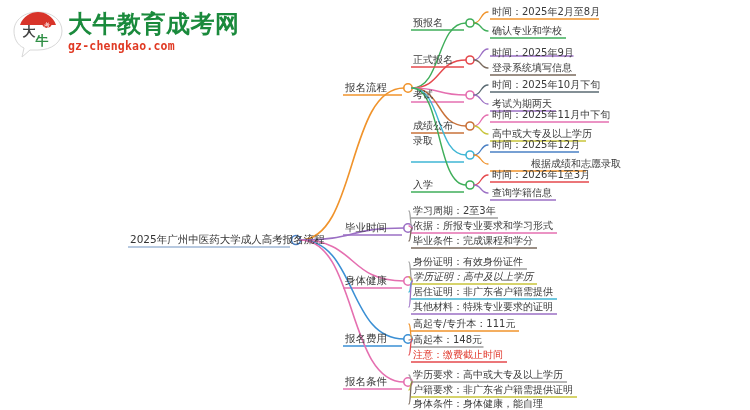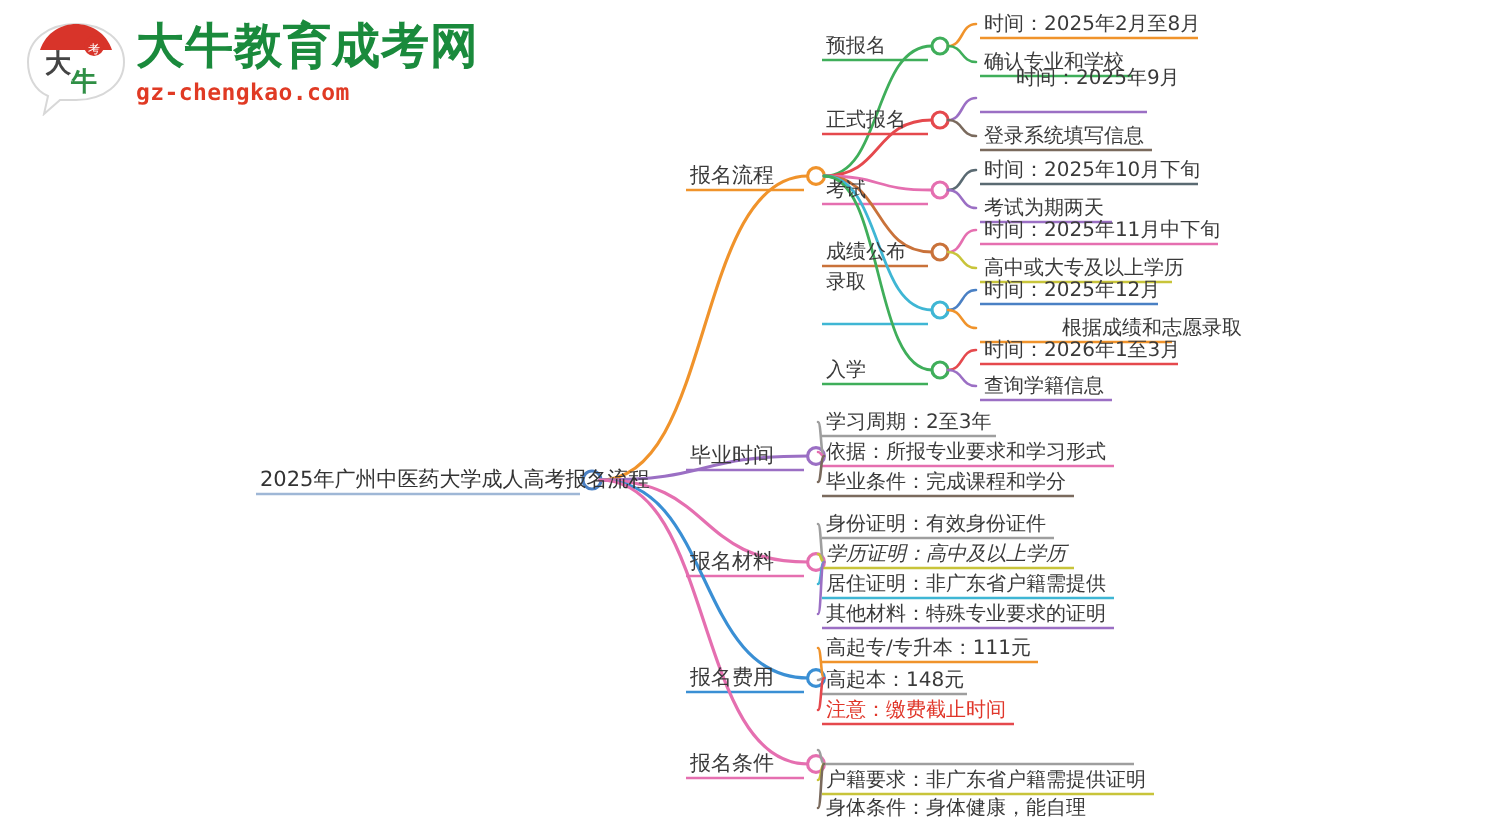--- a/index.html
+++ b/index.html
@@ -188,43 +188,44 @@
     <path d="M 412 382 C 410.35 382, 410.65 404, 409 404" fill="none" stroke="#7a6a5d" stroke-width="1.3" stroke-linecap="round"></path>
     <line x1="411" y1="411" x2="547" y2="411" stroke="#7a6a5d" stroke-width="1.3"></line>
   </svg>
 <div id="labels">
     <div class="node-label lvl0" style="left: 130px; top: 240px;">2025年广州中医药大学成人高考报名流程</div>
     <div class="node-label lvl1" style="left: 345px; top: 88px;">报名流程</div>
     <div class="node-label lvl2" style="left: 413px; top: 23px;">预报名</div>
     <div class="node-label lvl2" style="left: 492px; top: 12px;">时间：2025年2月至8月</div>
     <div class="node-label lvl2" style="left: 492px; top: 31px;">确认专业和学校</div>
     <div class="node-label lvl2" style="left: 413px; top: 60px;">正式报名</div>
-    <div class="node-label lvl2" style="left: 492px; top: 39px; margin-left: 16px;">时间：2025年9月</div>
+    <div class="node-label lvl2" style="left: 492px; top: 53px;">时间：2025年9月</div>
     <div class="node-label lvl2" style="left: 492px; top: 68px;">登录系统填写信息</div>
     <div class="node-label lvl2" style="left: 413px; top: 95px;">考试</div>
     <div class="node-label lvl2" style="left: 492px; top: 85px;">时间：2025年10月下旬</div>
     <div class="node-label lvl2" style="left: 492px; top: 104px; font-family: Liberation Serif, serif;">考试为期两天</div>
     <div class="node-label lvl2" style="left: 413px; top: 126px;">成绩公布</div>
     <div class="node-label lvl2" style="left: 492px; top: 115px;">时间：2025年11月中下旬</div>
     <div class="node-label lvl2" style="left: 492px; top: 134px;">高中或大专及以上学历</div>
     <div class="node-label lvl2" style="left: 413px; top: 141px;">录取</div>
     <div class="node-label lvl2" style="left: 492px; top: 145px;">时间：2025年12月</div>
     <div class="node-label lvl2" style="left: 492px; top: 164px; margin-left: 39px;">根据成绩和志愿录取</div>
     <div class="node-label lvl2" style="left: 413px; top: 185px;">入学</div>
     <div class="node-label lvl2" style="left: 492px; top: 175px;">时间：2026年1至3月</div>
     <div class="node-label lvl2" style="left: 492px; top: 193px;">查询学籍信息</div>
     <div class="node-label lvl1" style="left: 345px; top: 228px;">毕业时间</div>
     <div class="node-label lvl2" style="left: 413px; top: 211px;">学习周期：2至3年</div>
     <div class="node-label lvl2" style="left: 413px; top: 226px;">依据：所报专业要求和学习形式</div>
     <div class="node-label lvl2" style="left: 413px; top: 241px;">毕业条件：完成课程和学分</div>
-    <div class="node-label lvl1" style="left: 345px; top: 281px;">报名材料</div>
+    <div class="node-label lvl1" style="left: 345px; top: 281px;">身体健康</div>
     <div class="node-label lvl2" style="left: 413px; top: 262px;">身份证明：有效身份证件</div>
     <div class="node-label lvl2" style="left: 413px; top: 277px; font-style: italic;">学历证明：高中及以上学历</div>
     <div class="node-label lvl2" style="left: 413px; top: 292px;">居住证明：非广东省户籍需提供</div>
     <div class="node-label lvl2" style="left: 413px; top: 307px;">其他材料：特殊专业要求的证明</div>
     <div class="node-label lvl1" style="left: 345px; top: 339px;">报名费用</div>
     <div class="node-label lvl2" style="left: 413px; top: 324px;">高起专/专升本：111元</div>
     <div class="node-label lvl2" style="left: 413px; top: 340px;">高起本：148元</div>
     <div class="node-label lvl2 warn" style="left: 413px; top: 355px;">注意：缴费截止时间</div>
     <div class="node-label lvl1" style="left: 345px; top: 382px;">报名条件</div>
+    <div class="node-label lvl2" style="left: 413px; top: 375px;">学历要求：高中或大专及以上学历</div>
     <div class="node-label lvl2" style="left: 413px; top: 390px;">户籍要求：非广东省户籍需提供证明</div>
     <div class="node-label lvl2" style="left: 413px; top: 404px;">身体条件：身体健康，能自理</div>
   </div>
 
 </body></html>

